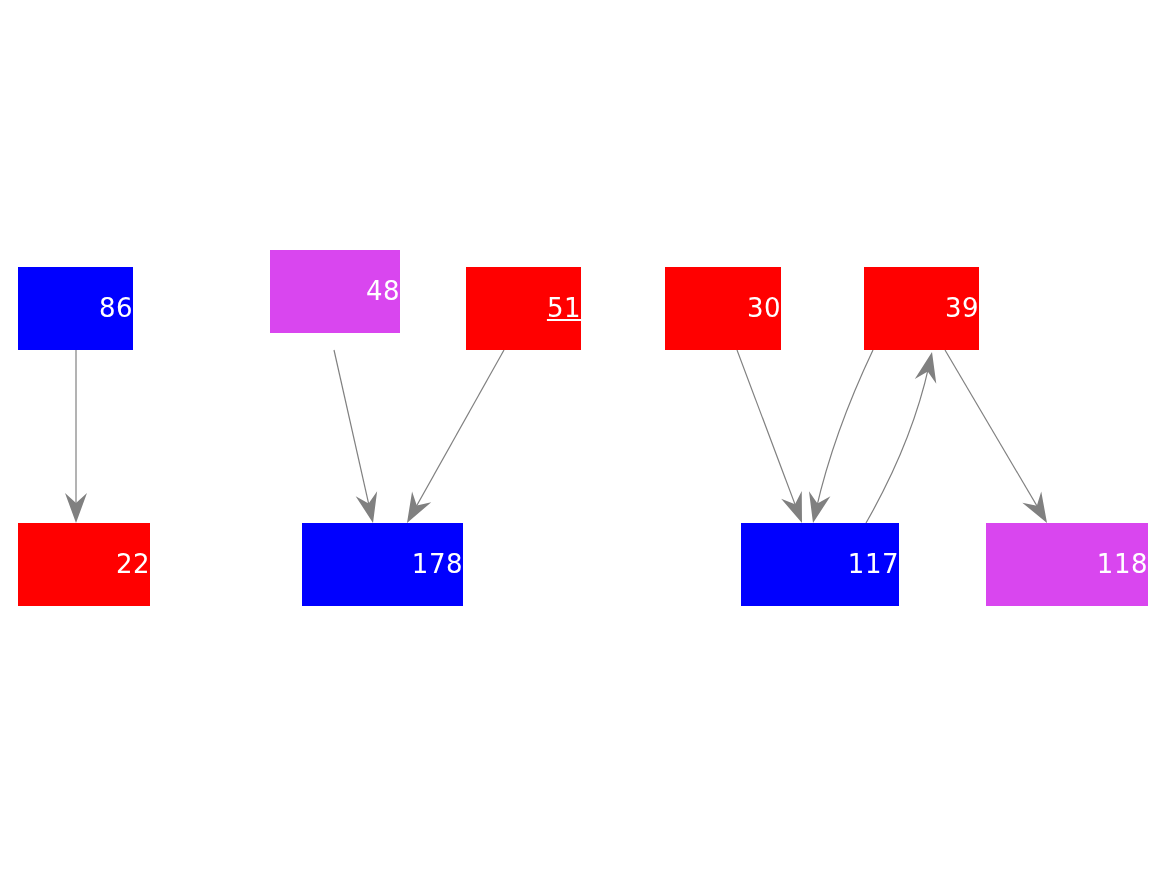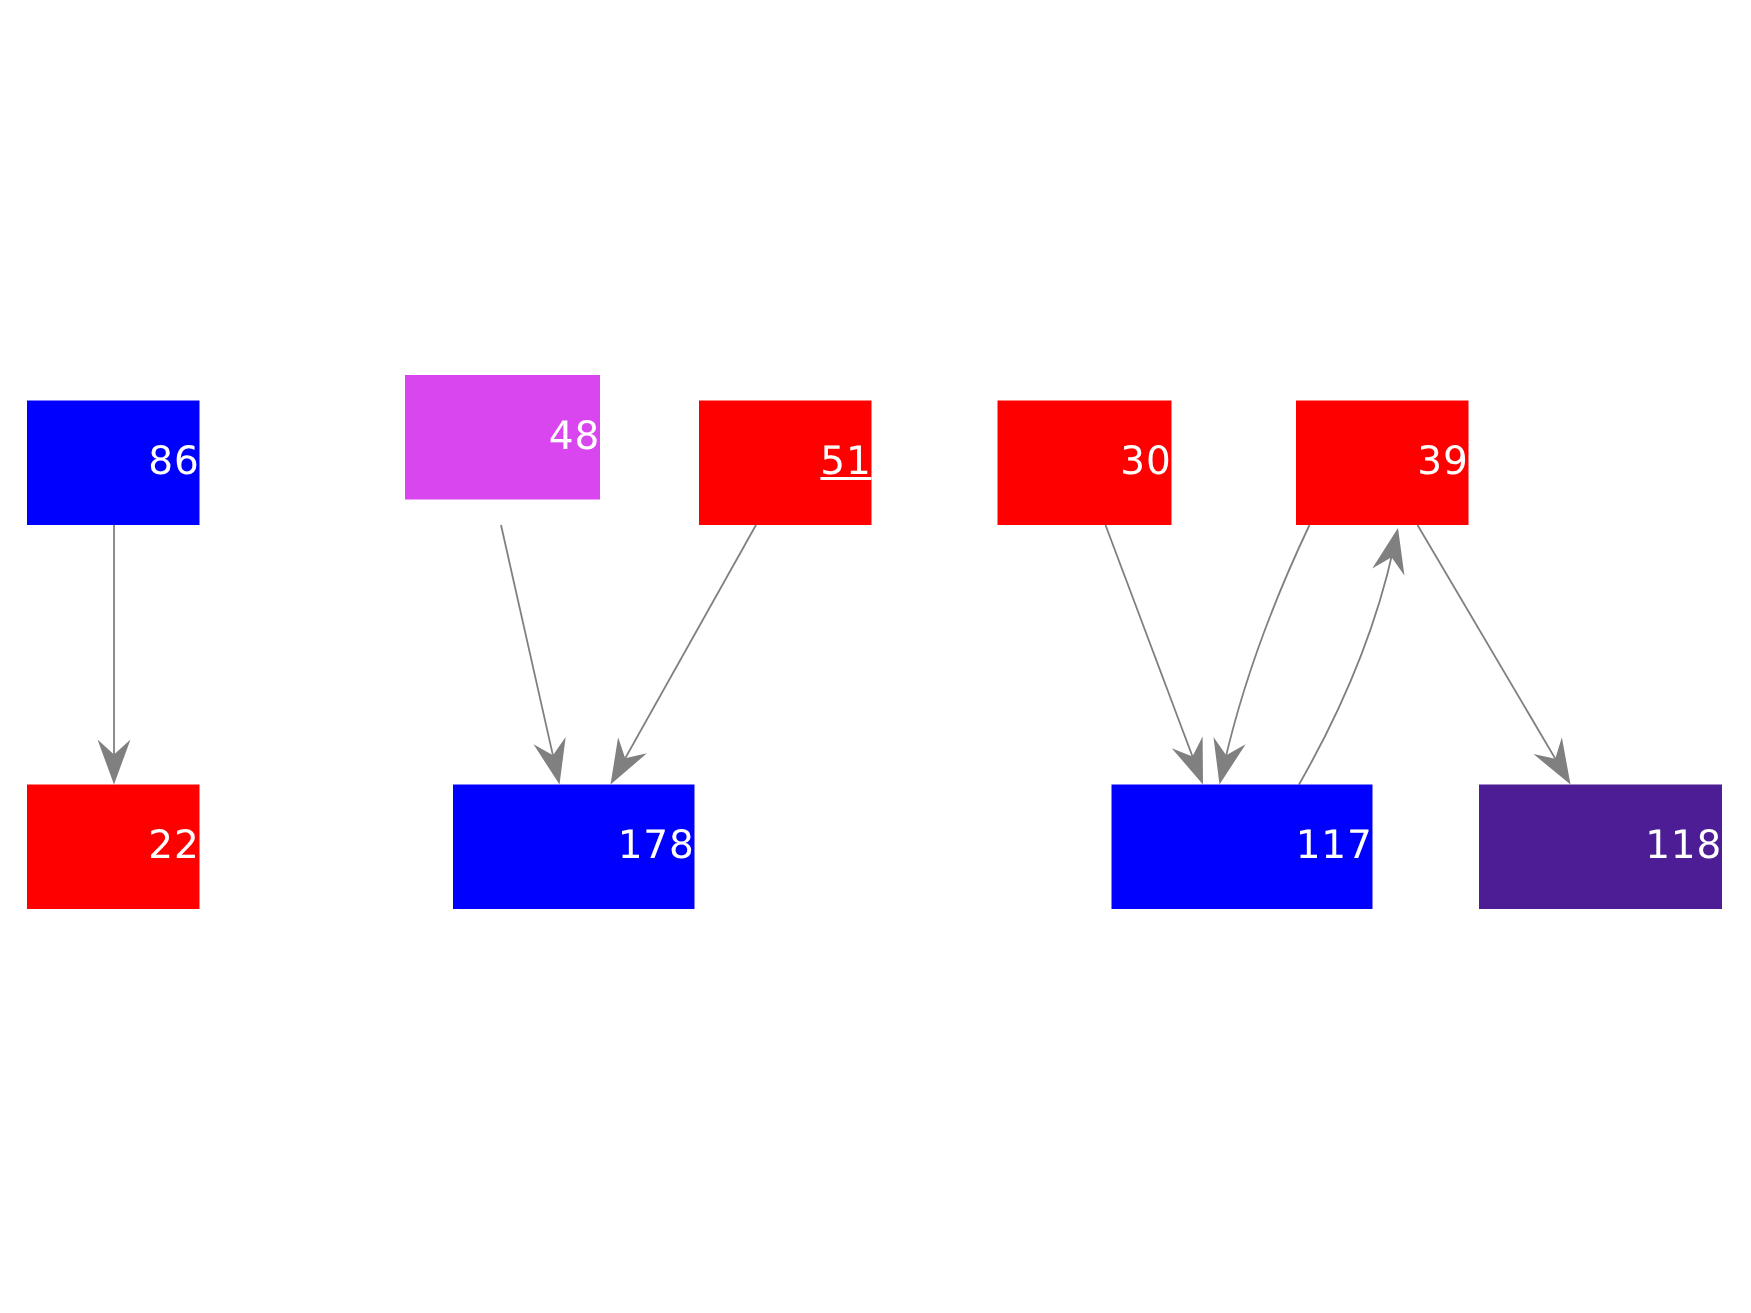--- a/index.html
+++ b/index.html
@@ -75,39 +75,39 @@
       <g>
         <path d="M 945 350 Q 996.00 436.50 1039.74 510.68" fill="none" stroke="#808080" stroke-width="1.2"></path>
         <polygon points="1047.00,523.00 1041.24,491.57 1036.84,505.77 1022.29,502.74" fill="#808080"></polygon>
       </g>
     </svg>
 
   <div id="node-layer">
       <div class="graph-node" style="left: 18px; top: 267px; width: 115px; height: 83px; background: rgb(0, 0, 255);">
         <span class="node-label">86</span>
       </div>
-      <div class="graph-node" style="left: 18px; top: 523px; width: 115px; height: 83px; background: rgb(255, 0, 0);">
+      <div class="graph-node" style="left: 18px; top: 523px; width: 132px; height: 83px; background: rgb(255, 0, 0);">
         <span class="node-label">22</span>
       </div>
       <div class="graph-node" style="left: 270px; top: 250px; width: 130px; height: 83px; background: #d946ef;">
         <span class="node-label">48</span>
       </div>
       <div class="graph-node" style="left: 466px; top: 267px; width: 115px; height: 83px; background: rgb(255, 0, 0); text-decoration: underline;">
         <span class="node-label">51</span>
       </div>
       <div class="graph-node" style="left: 302px; top: 523px; width: 161px; height: 83px; background: rgb(0, 0, 255);">
         <span class="node-label">178</span>
       </div>
       <div class="graph-node" style="left: 665px; top: 267px; width: 116px; height: 83px; background: rgb(255, 0, 0);">
         <span class="node-label">30</span>
       </div>
       <div class="graph-node" style="left: 864px; top: 267px; width: 115px; height: 83px; background: rgb(255, 0, 0);">
         <span class="node-label">39</span>
       </div>
-      <div class="graph-node" style="left: 741px; top: 523px; width: 174px; height: 83px; background: rgb(0, 0, 255);">
+      <div class="graph-node" style="left: 741px; top: 523px; width: 158px; height: 83px; background: rgb(0, 0, 255);">
         <span class="node-label">117</span>
       </div>
-      <div class="graph-node" style="left: 986px; top: 523px; width: 162px; height: 83px; background: #4c1d95;">
+      <div class="graph-node" style="left: 986px; top: 523px; width: 162px; height: 83px; background: #d946ef;">
         <span class="node-label">118</span>
       </div>
     </div>
 
 </div>
 
 </body></html>

